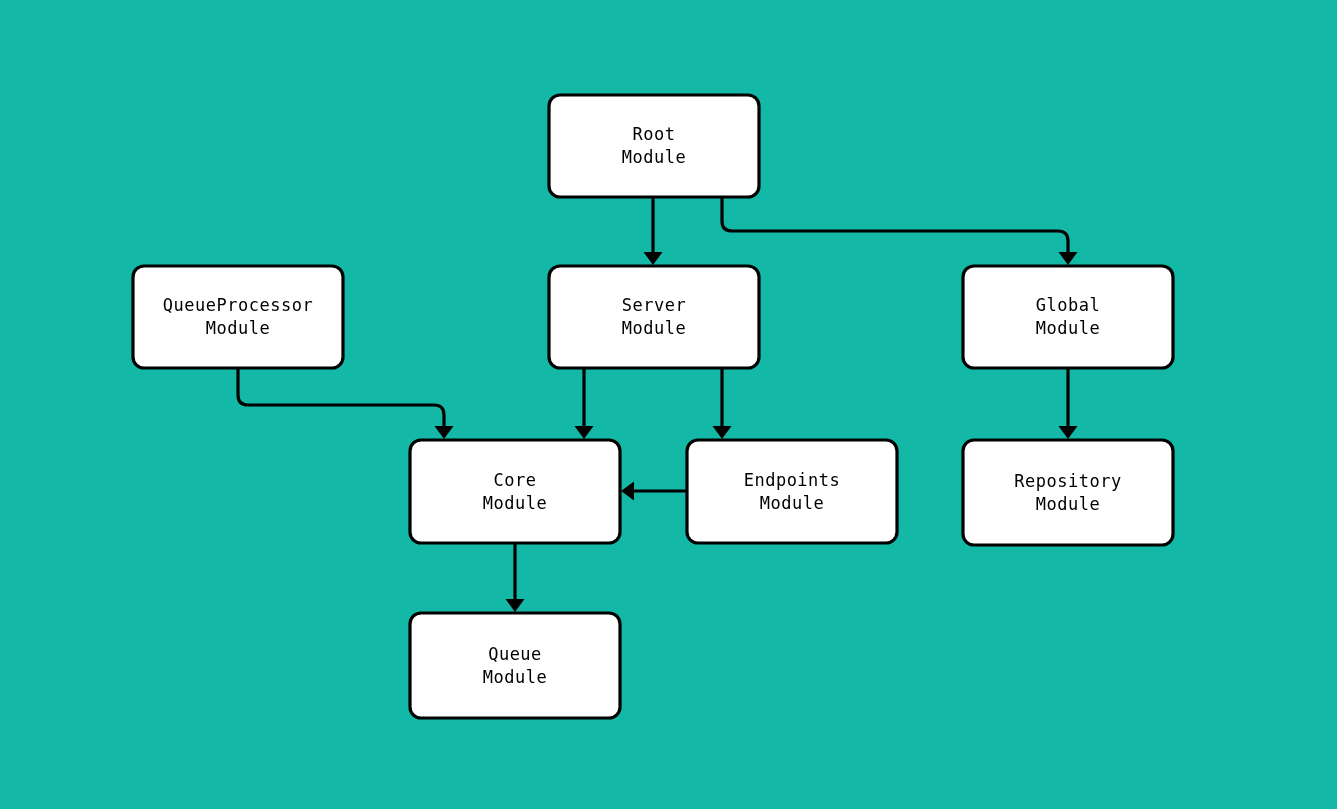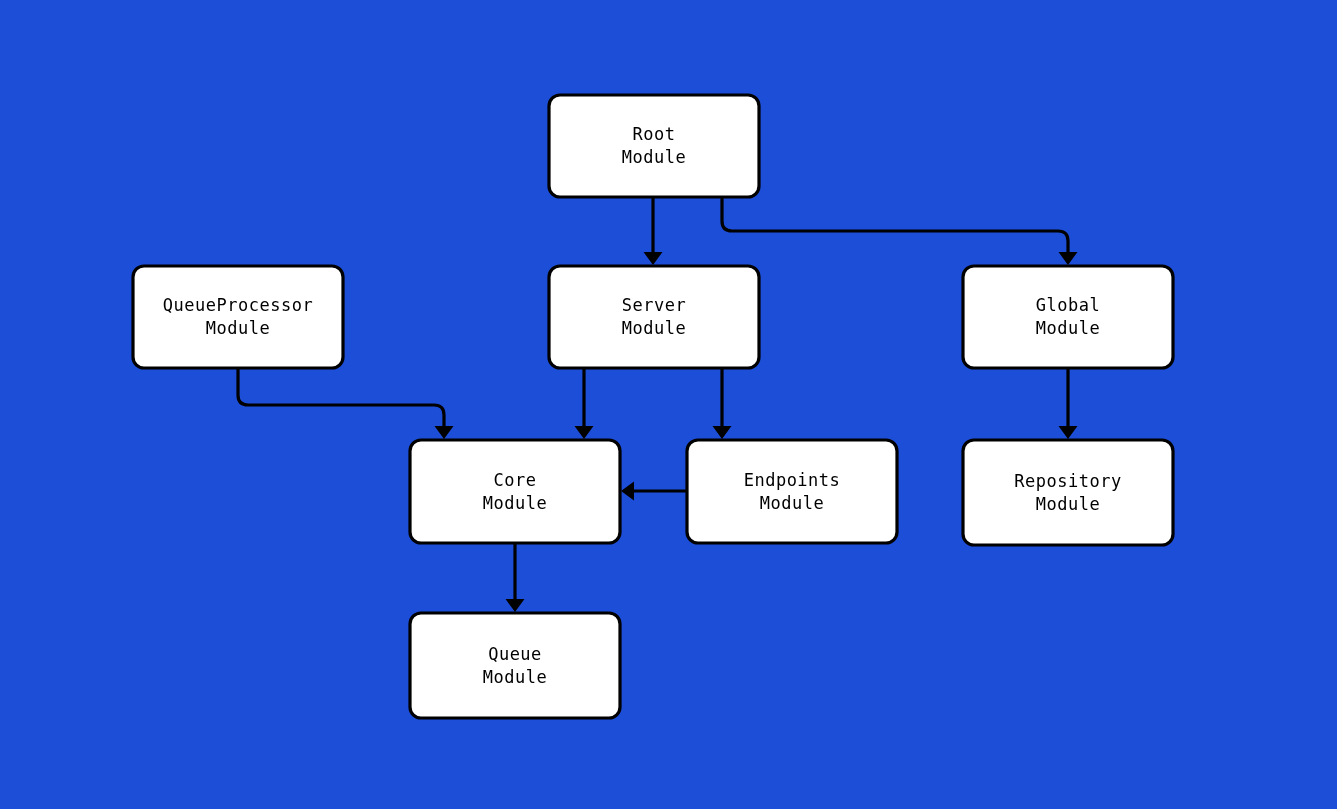--- a/index.html
+++ b/index.html
@@ -11,21 +11,21 @@
   body {
     width: 1337px;
     height: 809px;
     overflow: hidden;
     font-family: "DejaVu Sans Mono", "Liberation Mono", monospace;
   }
   #diagram-root {
     position: relative;
     width: 1337px;
     height: 809px;
-    background: #1d4ed8;
+    background: #14b8a6;
   }
   svg#diagram-svg {
     display: block;
     width: 1337px;
     height: 809px;
   }
   .node-box {
     fill: #ffffff;
     stroke: #000000;
     stroke-width: 3.2;

